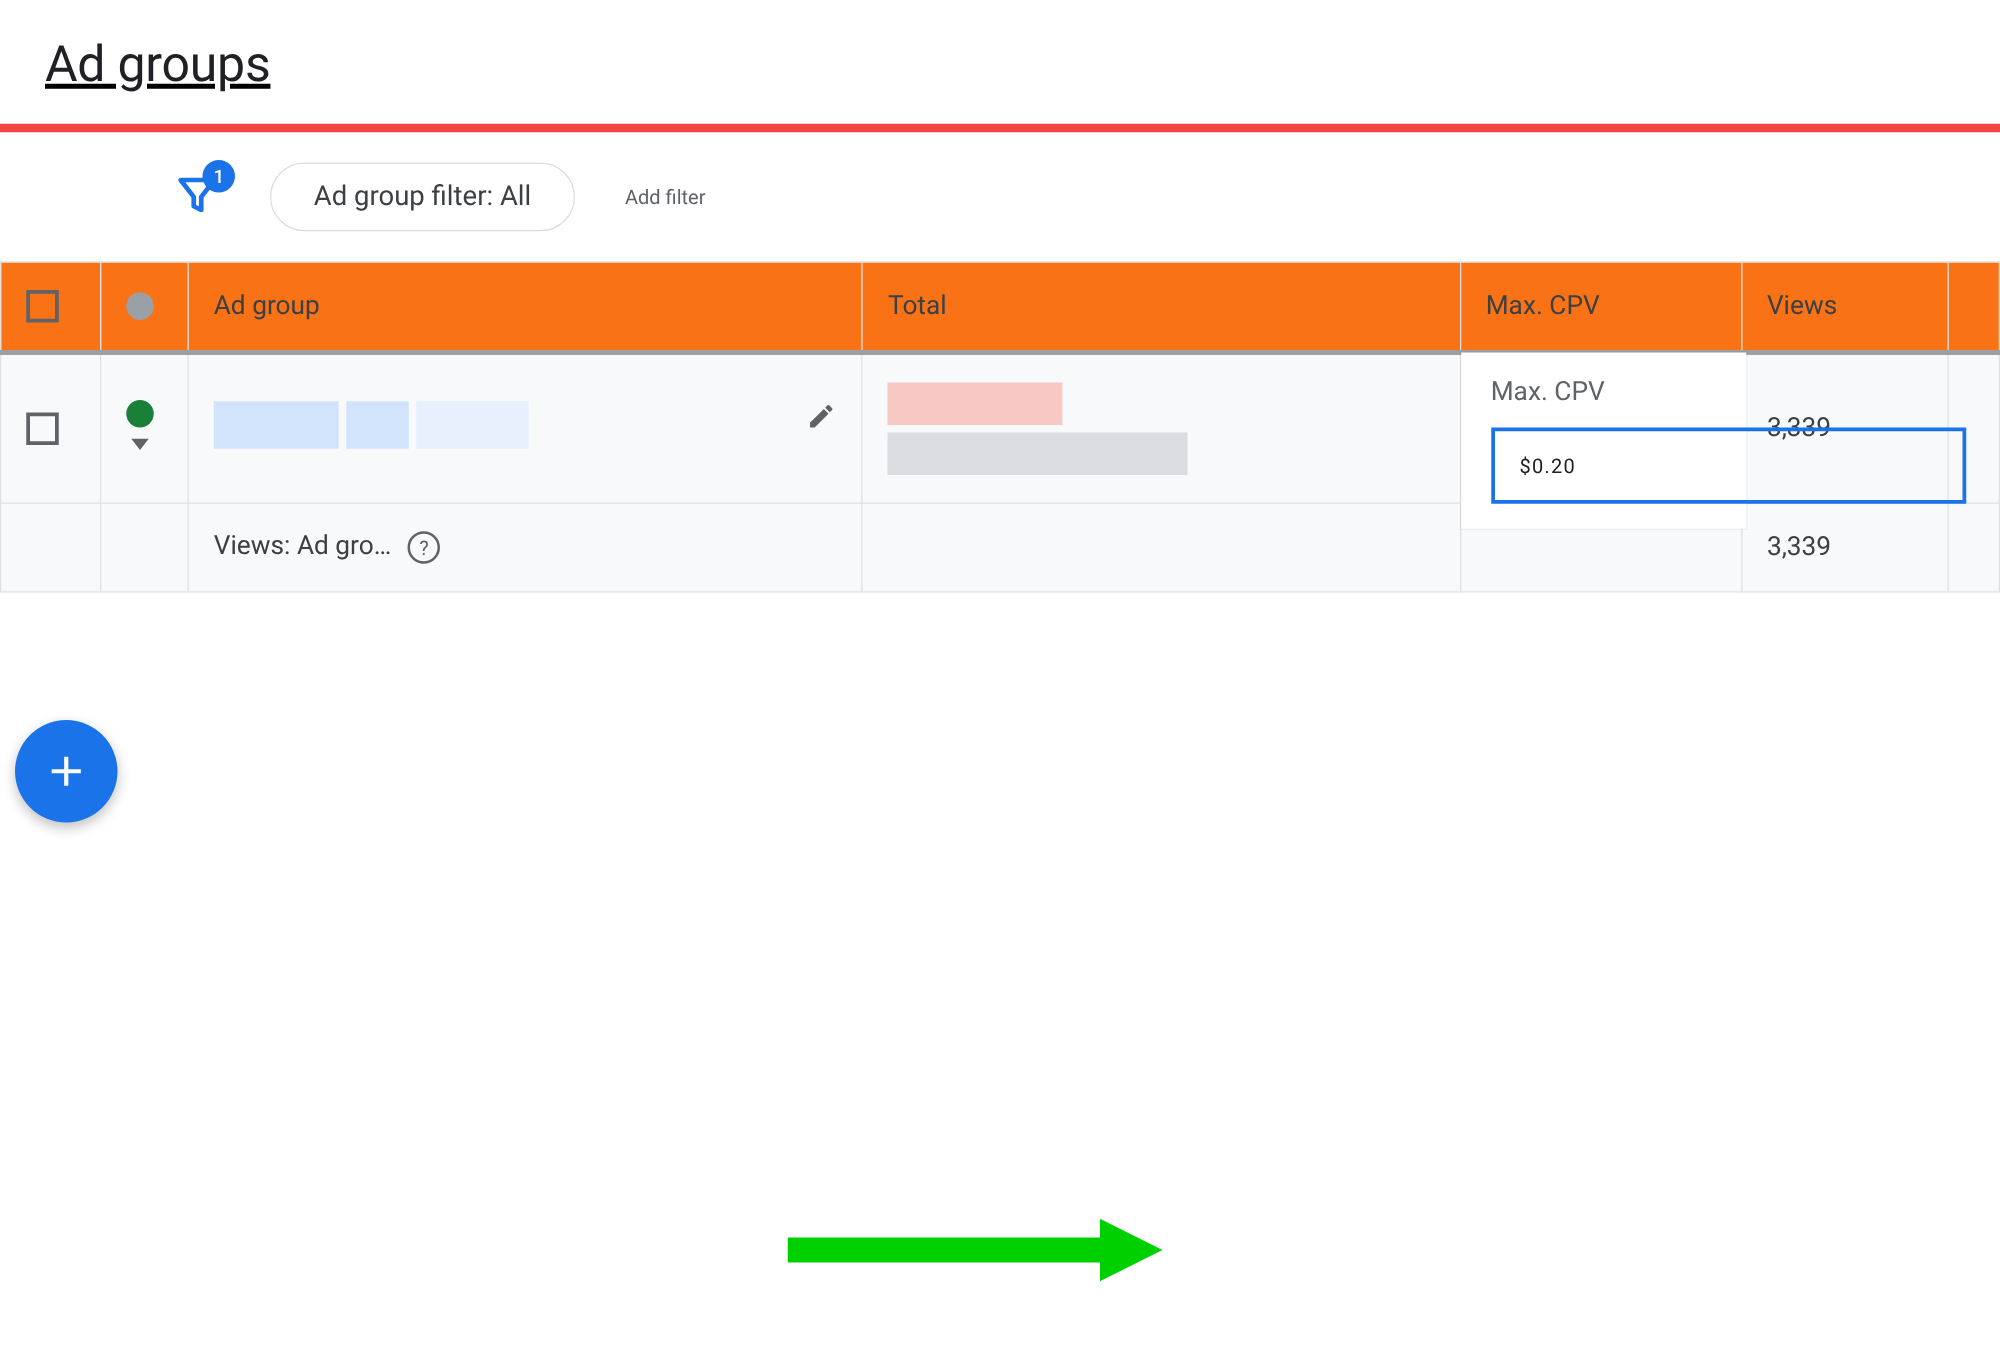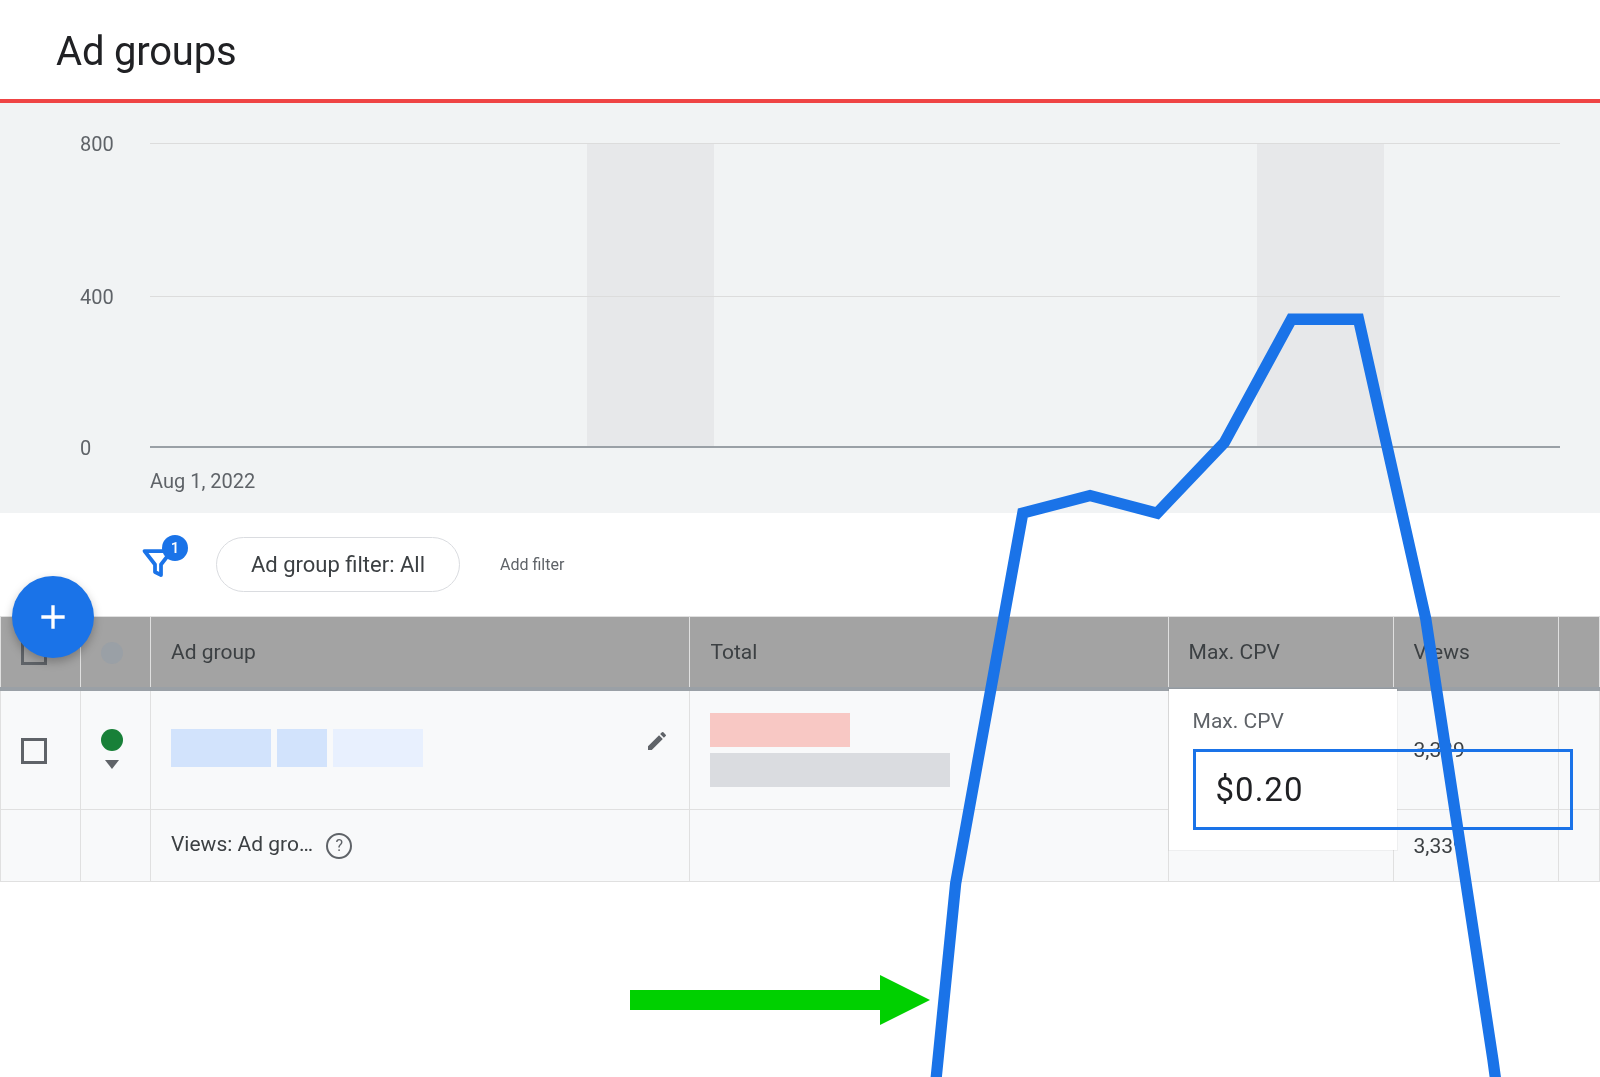--- a/index.html
+++ b/index.html
@@ -1,20 +1,20 @@
 <!DOCTYPE html>
 <html><head>
 <meta charset="utf-8">
 <style>
   * { box-sizing: border-box; }
   html, body { margin: 0; padding: 0; font-family: 'Google Sans', Roboto, Arial, sans-serif; background: #fff; }
   .root { width: 1600px; height: 1077px; position: relative; overflow: hidden; }
 
   
-  .header { padding: 28px 0 24px 56px; border-bottom: 4px solid #ef4444; box-shadow: 0 1px 2px rgba(0,0,0,0.04); }
+  .header { padding: 28px 0 24px 36px; border-bottom: 7px solid #ef4444; box-shadow: 0 1px 2px rgba(0,0,0,0.04); text-decoration: underline; }
   .header h1 { margin: 0; font-size: 40px; font-weight: 400; color: #202124; letter-spacing: -0.2px; }
 
   
   .chart-wrap { background: #f1f3f4; padding: 40px 40px 20px 60px; position: relative; }
   .chart { position: relative; height: 350px; }
   .chart-grid { position: absolute; left: 90px; right: 0; top: 0; bottom: 45px; }
   .grid-line { position: absolute; left: 0; right: 0; border-top: 1px solid #dcdcdc; }
   .grid-label { position: absolute; left: -70px; font-size: 20px; color: #5f6368; transform: translateY(-50%); }
   .axis-line { position: absolute; left: 0; right: 0; bottom: 0; border-top: 2px solid #9aa0a6; }
   .weekend-band { position: absolute; top: 0; bottom: 0; background: #e7e8ea; }
@@ -29,21 +29,21 @@
   .filter-bar { display: flex; align-items: center; gap: 40px; padding: 24px 40px 24px 140px; background: #fff; }
   .filter-icon-wrap { position: relative; cursor: pointer; }
   .filter-badge { position: absolute; top: -10px; right: -12px; width: 26px; height: 26px; border-radius: 50%; background: #1a73e8; color: #fff; font-size: 15px; display: flex; align-items: center; justify-content: center; font-weight: 500; }
   .chip { border: 1px solid #dadce0; border-radius: 999px; padding: 14px 34px; font-size: 22px; color: #3c4043; cursor: pointer; white-space: nowrap; }
   .add-filter { font-size: 16px; color: #5f6368; cursor: pointer; }
 
   
   .table { width: 100%; border-collapse: collapse; }
   .table thead { border-bottom: 4px solid #9aa0a6; }
   .table th, .table td { border: 1px solid #e0e0e0; padding: 22px 20px; font-size: 21px; color: #3c4043; text-align: left; vertical-align: middle; }
-  .table th { font-weight: 400; background: #a3a3a3; }
+  .table th { font-weight: 400; background: #f97316; }
   .th-right, .td-right { text-align: right; }
   .col-check { width: 80px; text-align: center; }
   .col-status-dot { width: 70px; text-align: center; }
   .checkbox { width: 26px; height: 26px; border: 3px solid #5f6368; display: inline-block; vertical-align: middle; }
   .dot { width: 22px; height: 22px; border-radius: 50%; display: inline-block; vertical-align: middle; }
   .dot-gray { background: #9aa0a6; }
   .dot-green { background: #188038; }
   .caret { display: inline-block; width: 0; height: 0; border-left: 7px solid transparent; border-right: 7px solid transparent; border-top: 9px solid #5f6368; vertical-align: middle; margin-left: 4px; }
   .redacted-blue1 { display: inline-block; width: 100px; height: 38px; background: #d2e3fc; }
   .redacted-blue2 { display: inline-block; width: 50px; height: 38px; background: #d2e3fc; margin-left: 6px; }
@@ -53,55 +53,34 @@
   .pencil { float: right; color: #5f6368; }
   .help-circle { display: inline-flex; width: 26px; height: 26px; border: 2px solid #5f6368; border-radius: 50%; align-items: center; justify-content: center; font-size: 16px; color: #5f6368; margin-left: 8px; vertical-align: middle; }
 
   .data-row { background: #f8f9fa; }
   .total-row { background: #f8f9fa; }
 
   
   .cpv-cell { position: relative; padding: 0 !important; }
   .cpv-popover { position: absolute; top: -2px; left: 0; right: -4px; background: #fff; padding: 20px 24px; box-shadow: 0 0 0 1px rgba(0,0,0,0.04); }
   .cpv-label { font-size: 21px; color: #5f6368; margin-bottom: 16px; }
-  .cpv-input { border: 3px solid #1a73e8; padding: 18px 20px; font-size: 33px; color: #202124; width: 380px; letter-spacing: 1px; }
+  .cpv-input { border: 3px solid #1a73e8; padding: 18px 20px; font-size: 16px; color: #202124; width: 380px; letter-spacing: 1px; }
 
   
   .arrow-svg { position: absolute; left: 630px; top: 970px; width: 300px; height: 60px; }
 </style>
 </head>
 <body>
 
 <div class="root">
 
   <div class="header">
     <h1>Ad groups</h1>
   </div>
 
-  <div class="chart-wrap">
-    <div class="chart">
-      <div class="chart-grid">
-        <div class="weekend-band" style="left:31%; width:9%;"></div>
-        <div class="weekend-band" style="left:78.5%; width:9%;"></div>
-        <div class="grid-line" style="top:0;">
-          <span class="grid-label">800</span>
-        </div>
-        <div class="grid-line" style="top:50%;">
-          <span class="grid-label">400</span>
-        </div>
-        <div class="axis-line">
-          <span class="grid-label">0</span>
-        </div>
-        <svg class="chart-svg" viewBox="0 0 100 100" preserveAspectRatio="none">
-          <polyline id="chart-line" fill="none" stroke="#1a73e8" stroke-width="0.8" points="0.00,100.00 4.76,100.00 9.52,100.00 14.29,100.00 19.05,100.00 23.81,100.00 28.57,100.00 33.33,100.00 38.10,100.00 42.86,100.00 47.62,100.00 52.38,100.00 57.14,52.50 61.90,26.25 66.67,25.00 71.43,26.25 76.19,21.25 80.95,12.50 85.71,12.50 90.48,33.75 95.24,65.00 100.00,100.00"></polyline>
-        </svg>
-      </div>
-      <div class="x-label">Aug 1, 2022</div>
-    </div>
-  </div>
 
   <div class="fab">
     <svg viewBox="0 0 24 24">
         <path d="M11 5h2v14h-2z M5 11h14v2H5z" fill="#fff"></path>
       </svg>
   </div>
 
   <div class="filter-bar">
     <div class="filter-icon-wrap">
       <svg viewBox="0 0 24 24" width="36" height="36">

